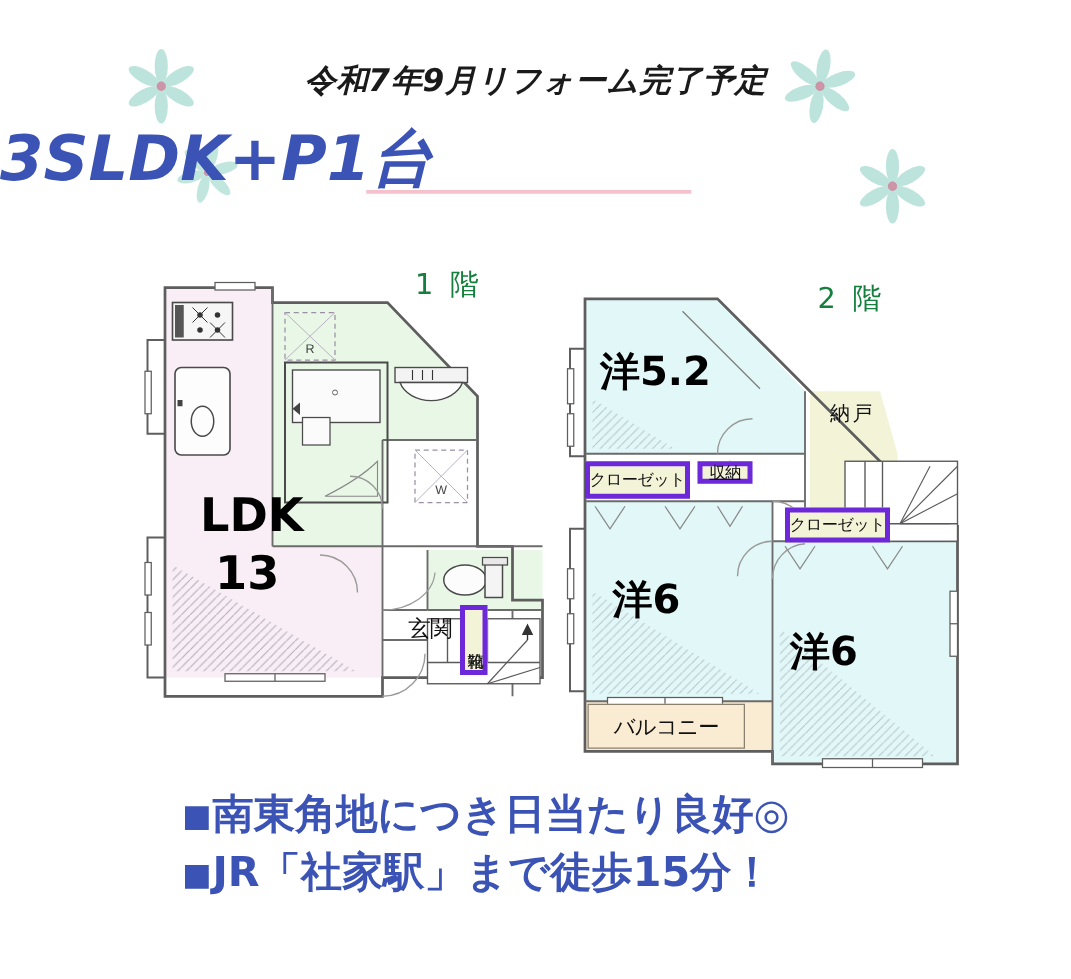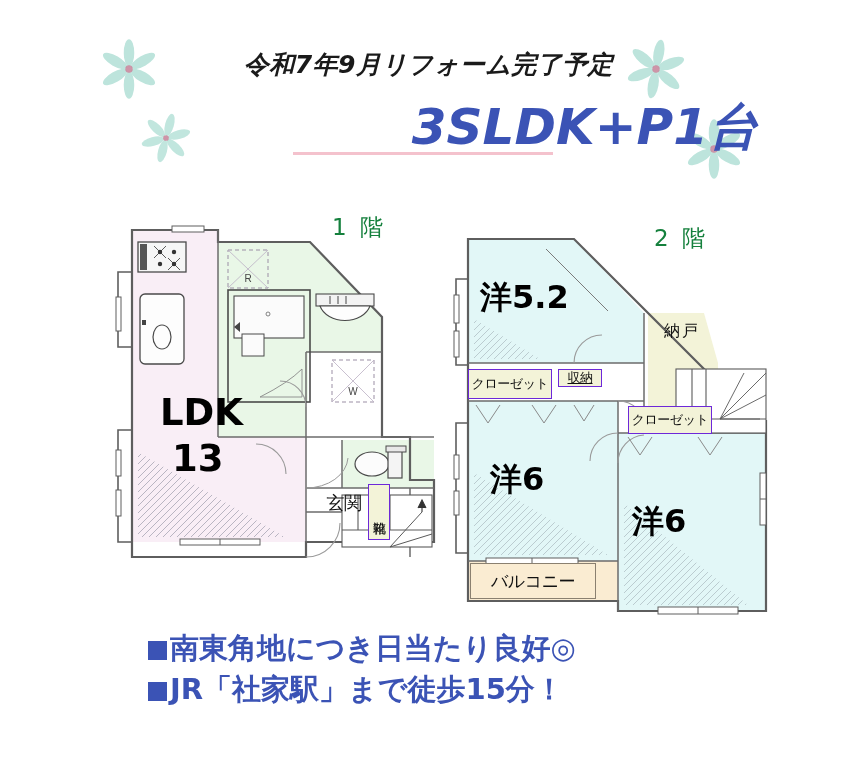--- a/index.html
+++ b/index.html
@@ -38,21 +38,21 @@
     font-size: 25px;
     font-weight: bold;
     letter-spacing: 0.5px;
     color: #1a1a1a;
     font-family: "DejaVu Sans", "Liberation Sans", sans-serif;
   }
   #maintitle {
     position: absolute;
     left: 0; top: 94px;
     width: 758px;
-    text-align: right;
+    text-align: left;
     font-size: 50px;
     font-weight: bold;
     color: #3b53b5;
     letter-spacing: 0px;
     font-family: "DejaVu Sans", "Liberation Sans", sans-serif;
   }
   #title-underline {
     position: absolute;
     left: 293px; top: 152px;
     width: 260px;
@@ -77,21 +77,21 @@
     position: absolute;
     font-weight: bold;
     color: #000;
     font-family: "DejaVu Sans", "Liberation Sans", sans-serif;
     white-space: nowrap;
     line-height: 1.05;
   }
   .tag {
     position: absolute;
     box-sizing: border-box;
-    border: 1px solid #6d28d9;
+    border: 4px solid #6d28d9;
     background: #f3f3d8;
     font-size: 13px;
     color: #111;
     font-family: "DejaVu Sans", "Liberation Sans", sans-serif;
     display: flex;
     align-items: center;
     justify-content: center;
     white-space: nowrap;
     letter-spacing: -0.5px;
   }
@@ -116,21 +116,21 @@
   }
 
   
   #footer {
     position: absolute;
     left: 148px;
     top: 628px;
     width: 620px;
   }
   .footline {
-    font-size: 29px;
+    font-size: 33px;
     font-weight: bold;
     color: #3b53b5;
     font-family: "DejaVu Sans", "Liberation Sans", sans-serif;
     line-height: 1.42;
     white-space: nowrap;
   }
   .bullet-sq {
     display: inline-block;
     width: 19px;
     height: 19px;

